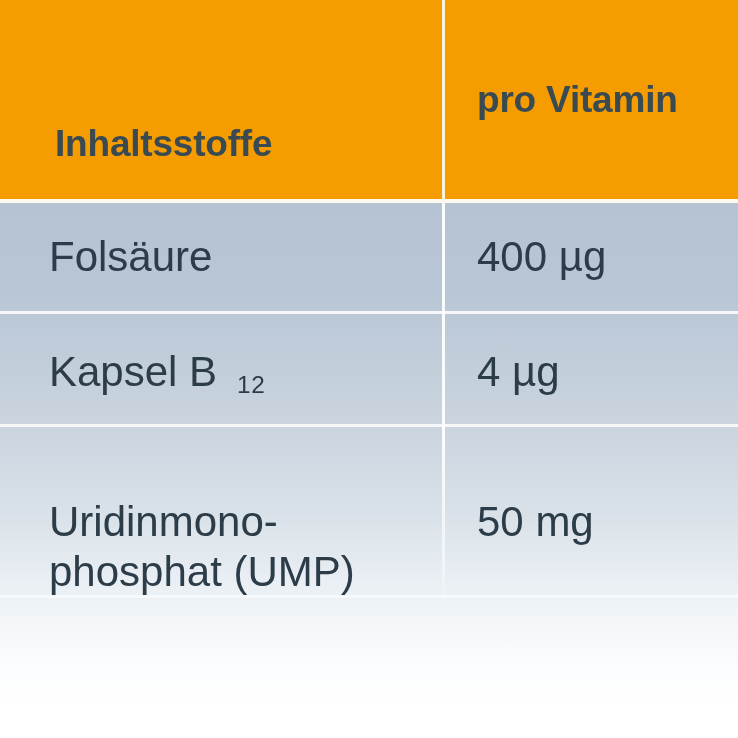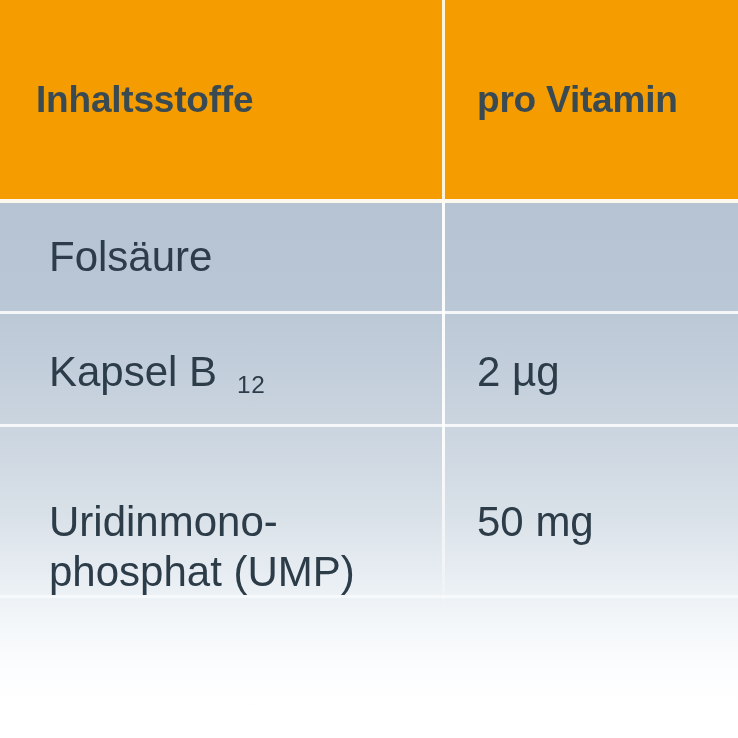--- a/index.html
+++ b/index.html
@@ -63,21 +63,21 @@
     top: 0;
     height: 199px;
     display: flex;
     align-items: center;
     font-size: 37px;
     font-weight: bold;
     color: #394a52;
     letter-spacing: -0.2px;
     white-space: nowrap;
   }
-  .header-cell.col-name  { left: 36px; }
+  .header-cell.col-name  { left: 55px; margin-top: 44px; }
   .header-cell.col-value { left: 477px; }
 
   
   .col-divider-head {
     position: absolute;
     left: 442px;
     top: 0;
     width: 3px;
     height: 199px;
     background: #fdf3dc;
@@ -151,25 +151,26 @@
 
   <div class="header-cell col-name">Inhaltsstoffe</div>
 
   <div class="header-cell col-value">pro Vitamin</div>
 
   <div class="col-divider-head"></div>
   <div class="col-divider-body"></div>
 
   <div class="data-row row-0">
     <div class="cell col-name"><span>Folsäure</span></div>
+    <div class="cell col-value">400 µg</div>
   </div>
 
   <div class="data-row row-1">
     <div class="cell col-name"><span>Kapsel B</span><sub>12</sub></div>
-    <div class="cell col-value">2 µg</div>
+    <div class="cell col-value">4 µg</div>
   </div>
 
   <div class="data-row row-2">
     <div class="cell col-name"><span>Uridinmono-
 phosphat (UMP)</span></div>
     <div class="cell col-value">50 mg</div>
   </div>
 
   <div class="row-divider div-0"></div>
   <div class="row-divider div-1"></div>

